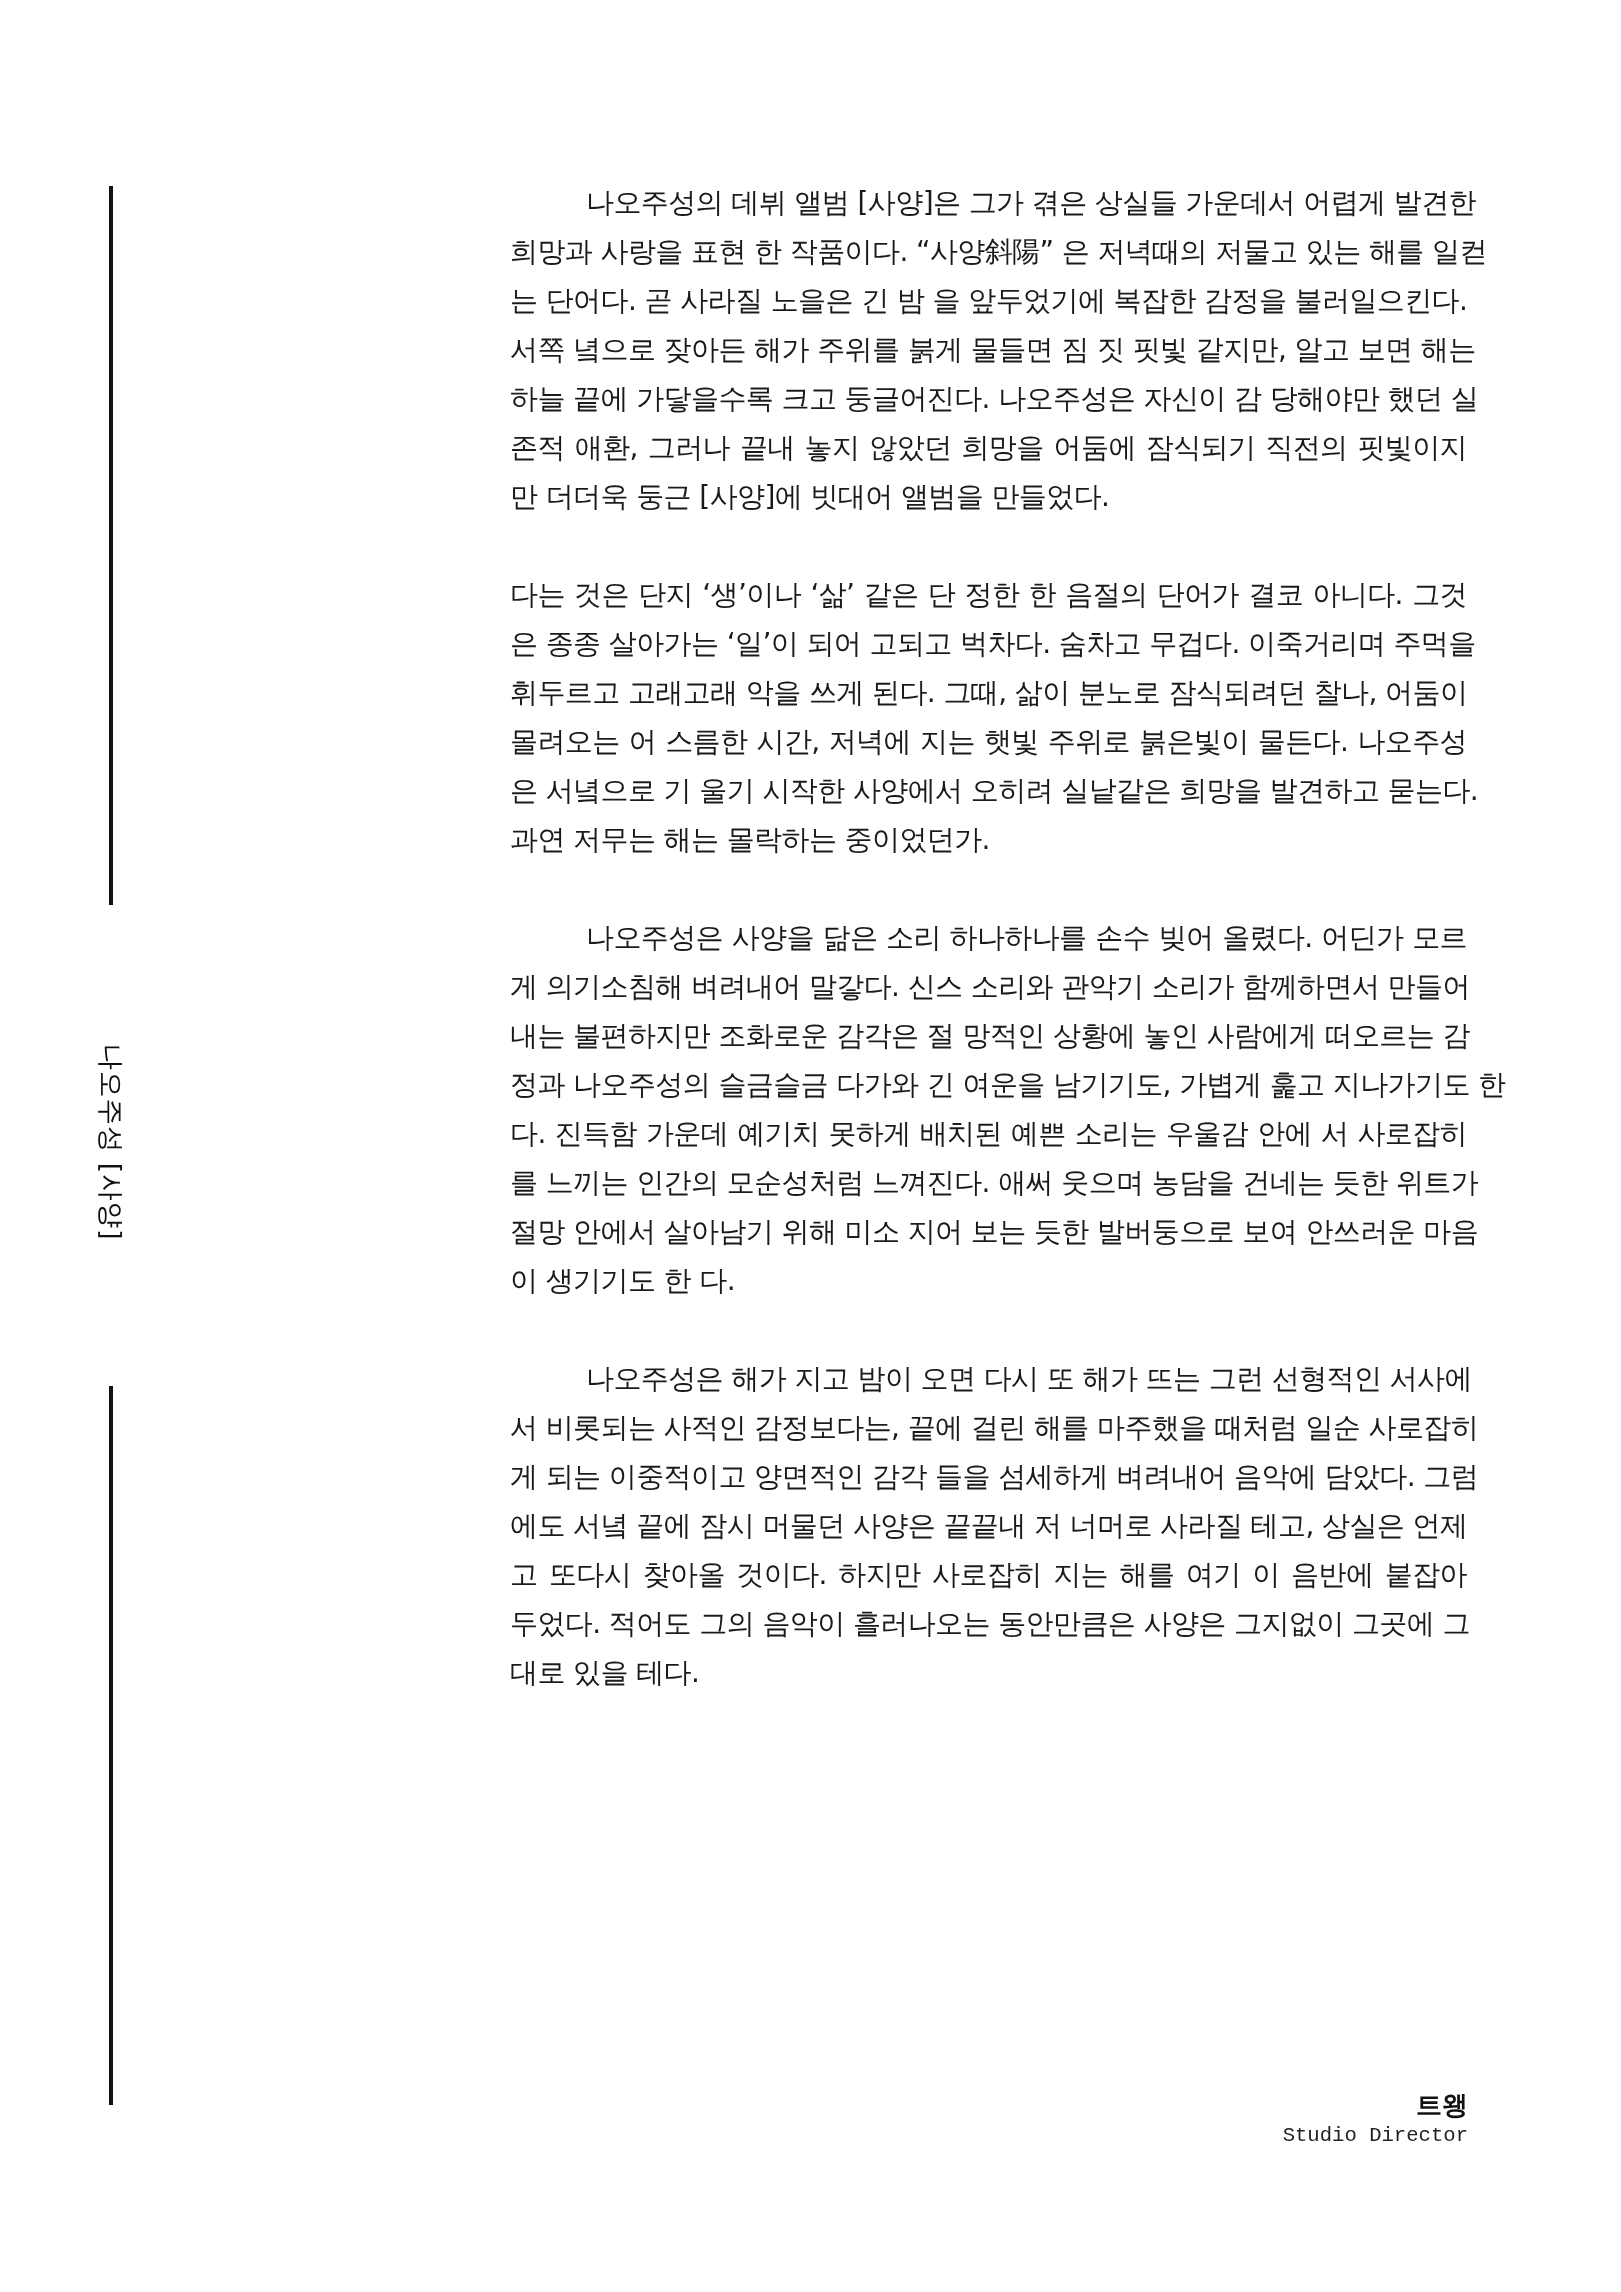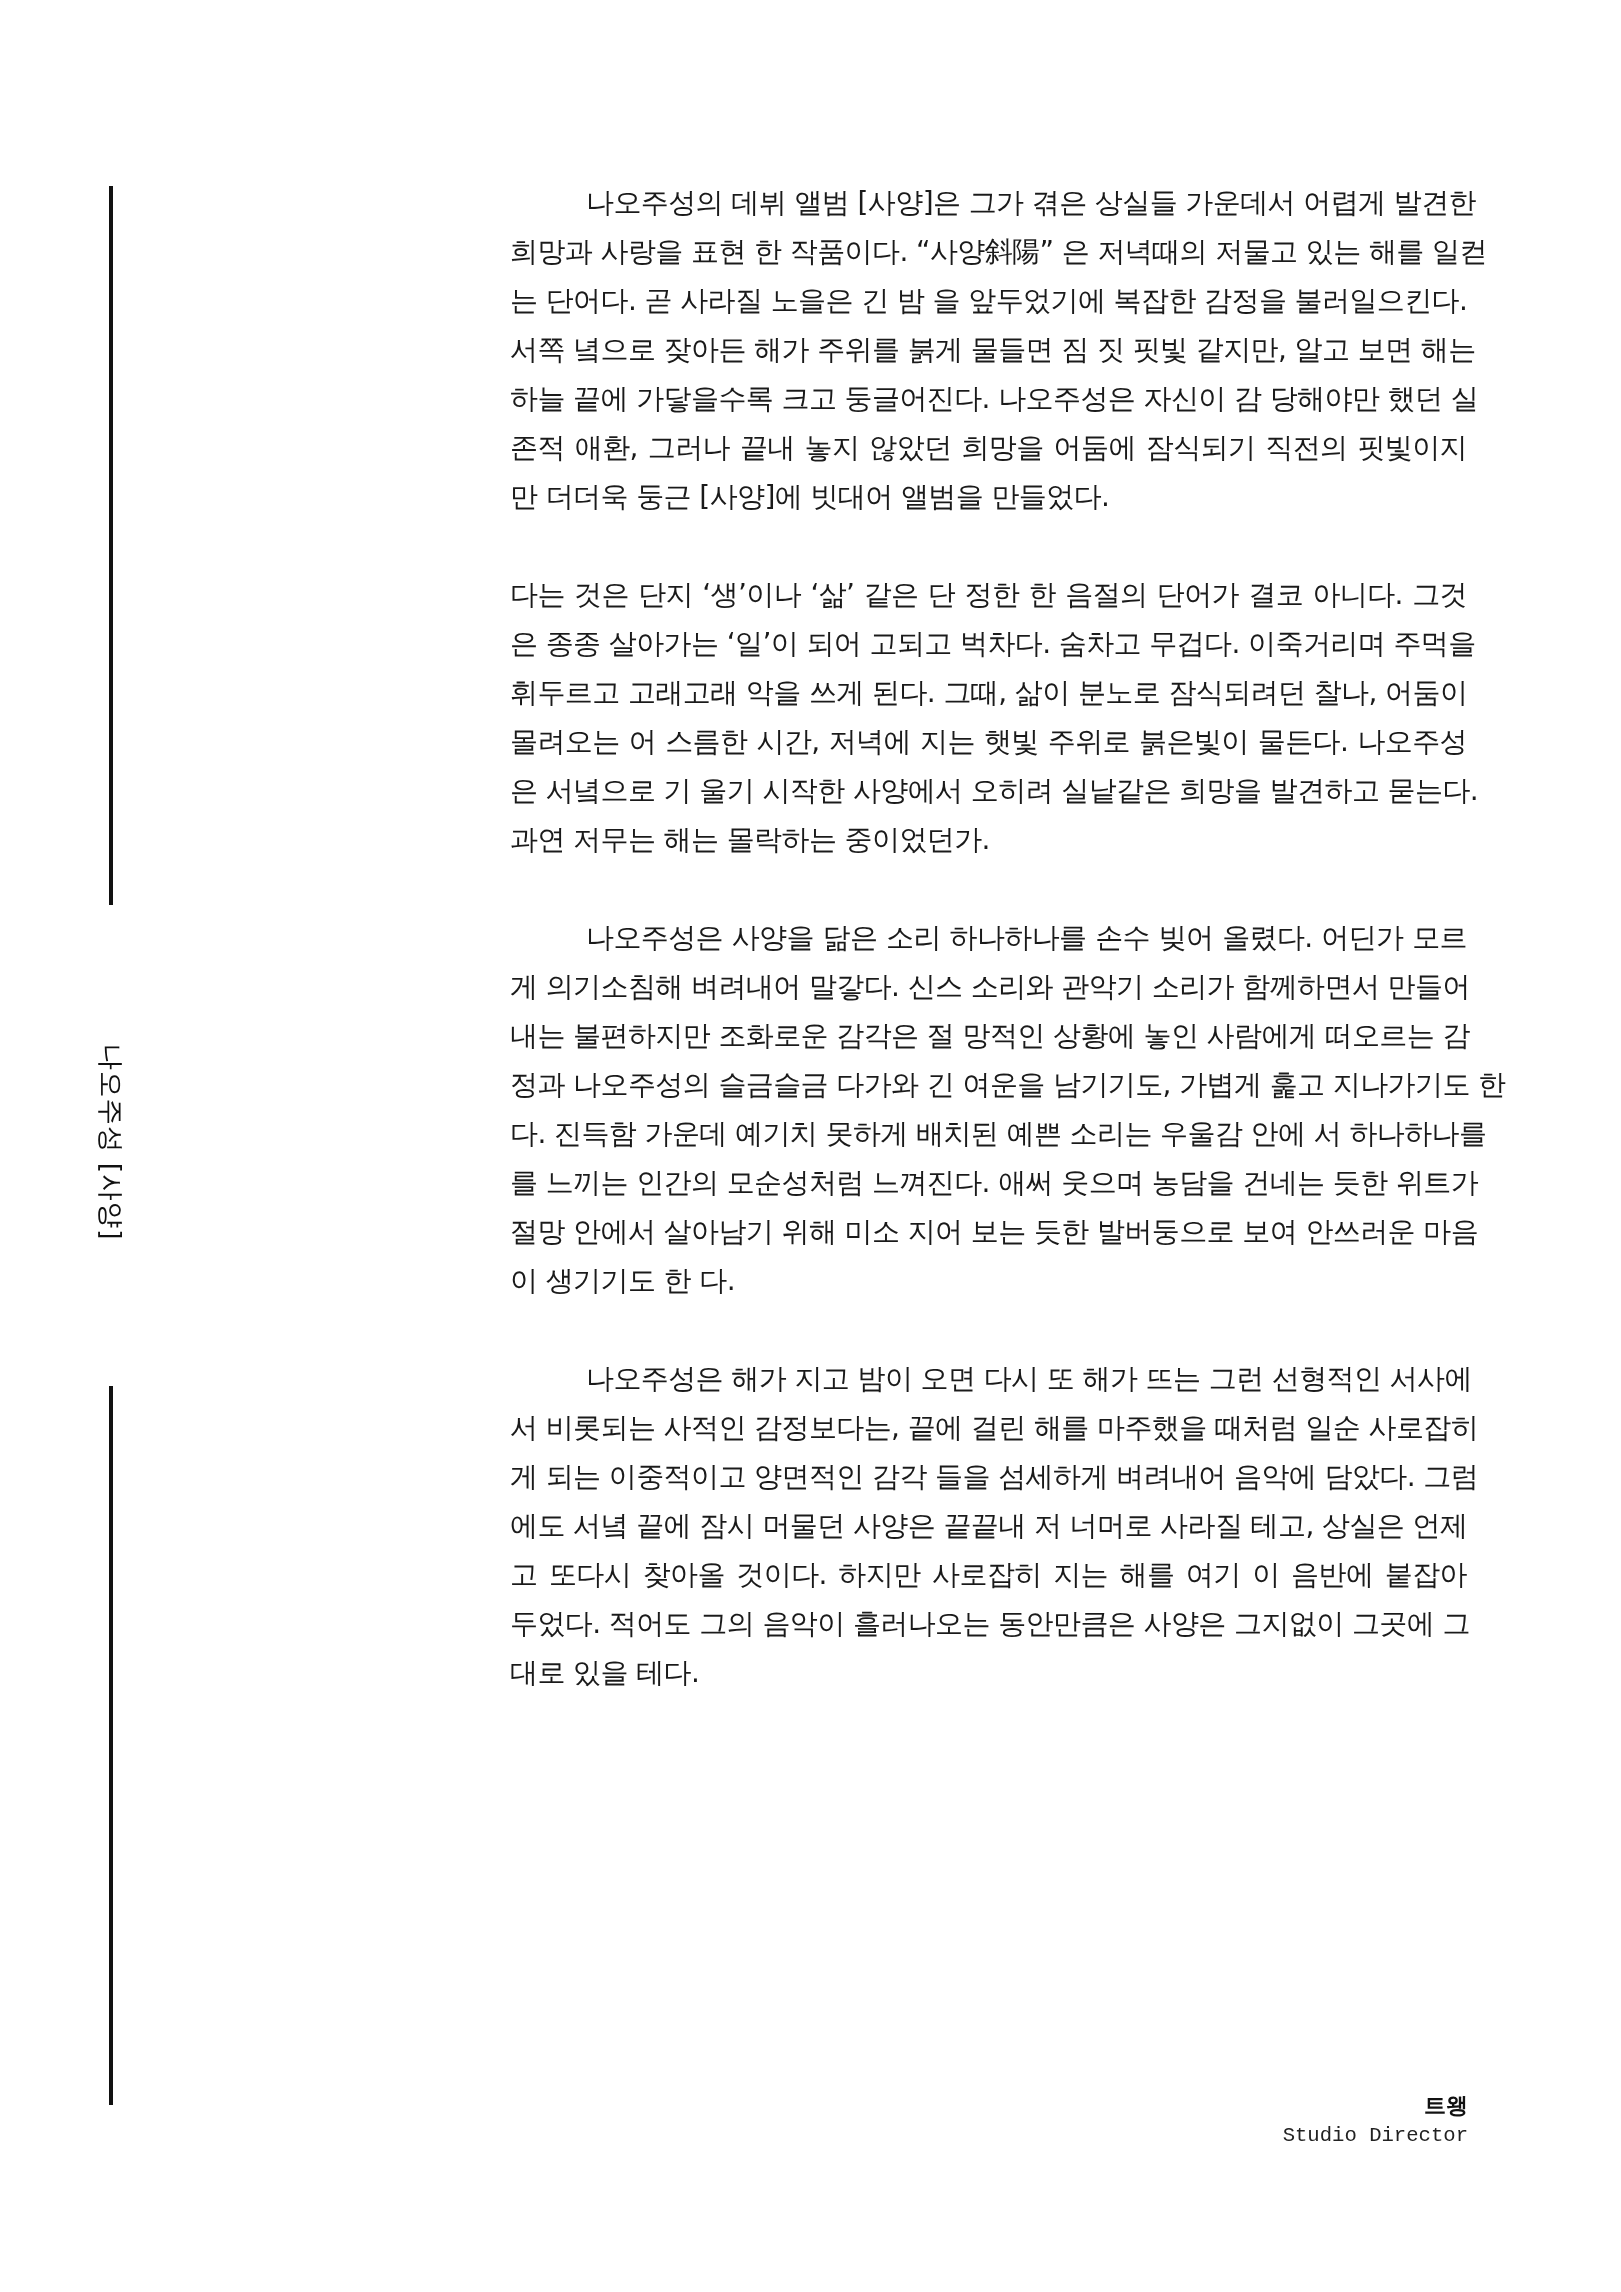--- a/index.html
+++ b/index.html
@@ -25,21 +25,21 @@
   .line {
     display: block; font-size: 28px; line-height: 49px; height: 49px;
     white-space: nowrap; letter-spacing: -0.6px; color: #1a1a1a;
     text-align: justify; text-align-last: justify;
   }
   .line.first { padding-left: 76px; }
   .line.last { text-align-last: left; }
   .signature {
     position: absolute; right: 153px; top: 2091px; text-align: right;
   }
-  .sig-name { font-size: 22px; font-weight: bold; color: #111; line-height: 29px; }
+  .sig-name { font-size: 26px; font-weight: bold; color: #111; line-height: 29px; }
   .sig-title { font-family: Liberation Mono, monospace; font-size: 20.6px; color: #222; line-height: 31px; }
 </style>
 </head>
 <body>
 
 <div class="side-line top"></div>
 <div class="side-label">나오주성 [사양]</div>
 <div class="side-line bottom"></div>
 
 <article class="article">
@@ -58,21 +58,21 @@
     <span class="line">휘두르고 고래고래 악을 쓰게 된다. 그때, 삶이 분노로 잠식되려던 찰나, 어둠이</span>
     <span class="line">몰려오는 어 스름한 시간, 저녁에 지는 햇빛 주위로 붉은빛이 물든다. 나오주성</span>
     <span class="line">은 서녘으로 기 울기 시작한 사양에서 오히려 실낱같은 희망을 발견하고 묻는다.</span>
     <span class="line last">과연 저무는 해는 몰락하는 중이었던가.</span>
   </div>
   <div class="para">
     <span class="line first">나오주성은 사양을 닮은 소리 하나하나를 손수 빚어 올렸다. 어딘가 모르</span>
     <span class="line">게 의기소침해 벼려내어 말갛다. 신스 소리와 관악기 소리가 함께하면서 만들어</span>
     <span class="line">내는 불편하지만 조화로운 감각은 절 망적인 상황에 놓인 사람에게 떠오르는 감</span>
     <span class="line">정과 나오주성의 슬금슬금 다가와 긴 여운을 남기기도, 가볍게 훑고 지나가기도 한</span>
-    <span class="line">다. 진득함 가운데 예기치 못하게 배치된 예쁜 소리는 우울감 안에 서 하나하나를</span>
+    <span class="line">다. 진득함 가운데 예기치 못하게 배치된 예쁜 소리는 우울감 안에 서 사로잡히</span>
     <span class="line">를 느끼는 인간의 모순성처럼 느껴진다. 애써 웃으며 농담을 건네는 듯한 위트가</span>
     <span class="line">절망 안에서 살아남기 위해 미소 지어 보는 듯한 발버둥으로 보여 안쓰러운 마음</span>
     <span class="line last">이 생기기도 한 다.</span>
   </div>
   <div class="para">
     <span class="line first">나오주성은 해가 지고 밤이 오면 다시 또 해가 뜨는 그런 선형적인 서사에</span>
     <span class="line">서 비롯되는 사적인 감정보다는, 끝에 걸린 해를 마주했을 때처럼 일순 사로잡히</span>
     <span class="line">게 되는 이중적이고 양면적인 감각 들을 섬세하게 벼려내어 음악에 담았다. 그럼</span>
     <span class="line">에도 서녘 끝에 잠시 머물던 사양은 끝끝내 저 너머로 사라질 테고, 상실은 언제</span>
     <span class="line">고 또다시 찾아올 것이다. 하지만 사로잡히 지는 해를 여기 이 음반에 붙잡아</span>

